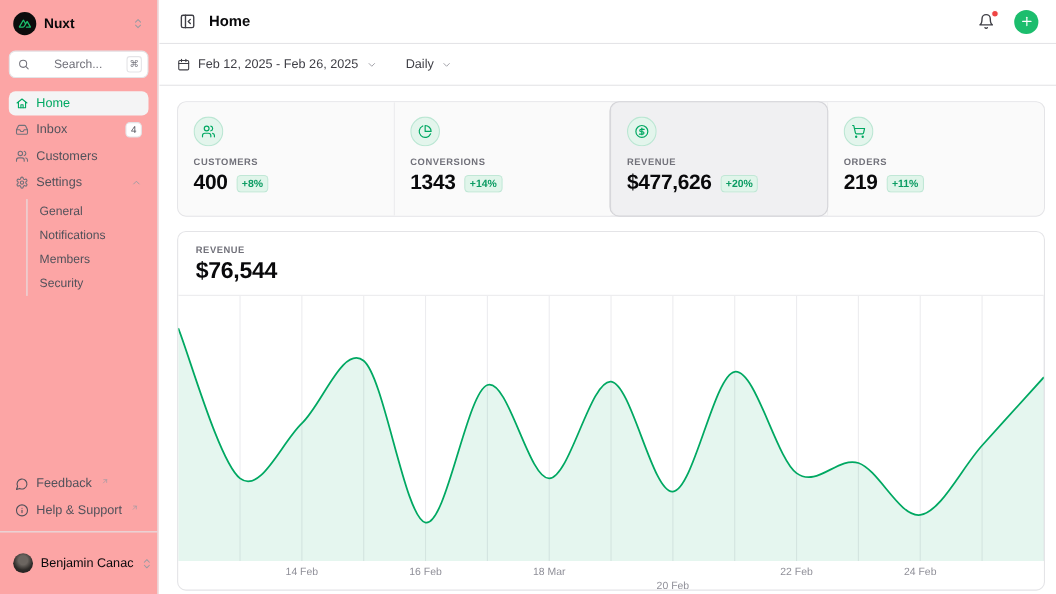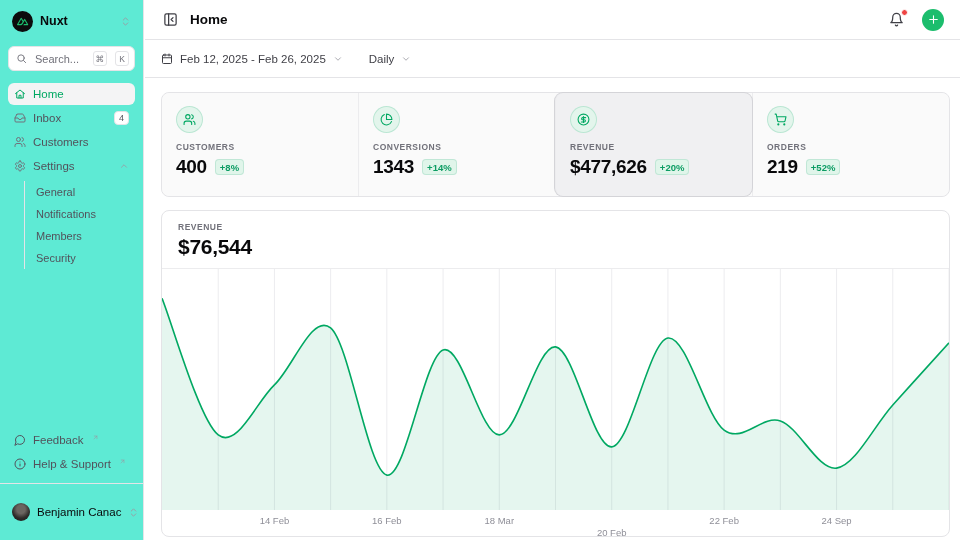--- a/index.html
+++ b/index.html
@@ -8,29 +8,29 @@
     --green-soft:#e3f5ec; --badge-bg:#e0f5ea; --card-bg:#fafafa; --card-sel-bg:#f0f0f2;
   }
   *{margin:0;padding:0;box-sizing:border-box;}
   html,body{width:960px;height:540px;overflow:hidden;background:#fff;
     font-family:"Liberation Sans","DejaVu Sans",sans-serif;color:var(--txt);}
   svg{display:block;}
   .icn{stroke:currentColor;fill:none;stroke-width:2;stroke-linecap:round;stroke-linejoin:round;}
 
   
   .sidebar{position:absolute;left:0;top:0;width:144px;height:540px;border-right:1px solid var(--border);
-    display:flex;flex-direction:column;background:#5eead4;}
+    display:flex;flex-direction:column;background:#fca5a5;}
   .side-top{padding:9px 8px 0;flex:1;display:flex;flex-direction:column;min-height:0;}
   .ws-row{display:flex;align-items:center;gap:7px;height:24px;padding:0 4px;border-radius:6px;cursor:pointer;}
   .ws-logo{width:21px;height:21px;border-radius:50%;background:#0c0c0d;display:flex;align-items:center;justify-content:center;flex:none;}
   .ws-name{font-size:12.5px;font-weight:700;}
   .spacer{flex:1;}
   .updown{color:#9a9aa2;}
   .search-box{margin-top:13px;height:25px;border:1px solid var(--border);border-radius:6px;
-    display:flex;align-items:center;gap:8px;padding:0 5px 0 7px;color:var(--txt-muted);background:#fff;cursor:text;}
+    display:flex;align-items:center;gap:22px;padding:0 5px 0 7px;color:var(--txt-muted);background:#fff;cursor:text;}
   .search-box .ph{font-size:11px;color:var(--txt-muted);flex:1;}
   .kbd{font-size:8.5px;color:var(--txt-muted);border:1px solid var(--border);border-radius:3px;
     min-width:14px;height:15px;display:flex;align-items:center;justify-content:center;padding:0 2px;background:#fff;}
   .nav{margin-top:12px;display:flex;flex-direction:column;gap:2px;}
   .nav-item{display:flex;align-items:center;gap:7px;height:22px;padding:0 6px;border-radius:6px;
     font-size:11.5px;font-weight:500;color:var(--txt-sec);cursor:pointer;}
   .nav-item .lbl{flex:1;}
   .nav-item.active{background:#f4f4f5;color:var(--green);}
   .nav-item .ni{color:#71717a;}
   .nav-item.active .ni{color:var(--green);}
@@ -331,21 +331,21 @@
       <span class="stat-icon">
         <svg class="icn" width="13" height="13" viewBox="0 0 24 24">
             <circle cx="8" cy="21" r="1"></circle>
             <circle cx="19" cy="21" r="1"></circle>
             <path d="M2.05 2.05h2l2.66 12.42a2 2 0 0 0 2 1.58h9.78a2 2 0 0 0 1.95-1.57l1.65-7.43H5.12"></path>
           </svg>
       </span>
       <div class="stat-label">ORDERS</div>
       <div class="stat-value-row">
         <span class="stat-value">219</span>
-        <span class="delta-badge">+52%</span>
+        <span class="delta-badge">+11%</span>
       </div>
     </div>
   </div>
 
   <section class="chart-card">
     <div class="chart-head">
       <div class="chart-label">REVENUE</div>
       <div class="chart-value">$76,544</div>
     </div>
     <div class="plot">
@@ -367,16 +367,16 @@
           <path d="M0,29.251811594202906 C9.4,52.0 37.5,151.5 56.2,165.9 C75.0,180.3 93.7,133.7 112.4,115.9 C131.2,98.1 149.9,43.9 168.6,58.9 C187.4,74.0 206.1,202.4 224.9,206.1 C243.6,209.7 262.3,87.7 281.1,81.0 C299.8,74.3 318.5,166.4 337.3,165.9 C356.0,165.4 374.8,75.9 393.5,77.9 C412.2,79.9 431.0,179.4 449.7,177.9 C468.5,176.4 487.2,71.8 505.9,69.0 C524.7,66.2 543.4,147.3 562.1,161.1 C580.9,174.9 599.6,145.6 618.4,151.9 C637.1,158.3 655.8,201.7 674.6,199.1 C693.3,196.4 712.0,156.9 730.8,136.0 C749.5,115.1 777.6,84.3 787.0,73.9 L787,241 L0,241 Z" fill="#00a862" fill-opacity="0.1"></path>
           <path d="M0,29.251811594202906 C9.4,52.0 37.5,151.5 56.2,165.9 C75.0,180.3 93.7,133.7 112.4,115.9 C131.2,98.1 149.9,43.9 168.6,58.9 C187.4,74.0 206.1,202.4 224.9,206.1 C243.6,209.7 262.3,87.7 281.1,81.0 C299.8,74.3 318.5,166.4 337.3,165.9 C356.0,165.4 374.8,75.9 393.5,77.9 C412.2,79.9 431.0,179.4 449.7,177.9 C468.5,176.4 487.2,71.8 505.9,69.0 C524.7,66.2 543.4,147.3 562.1,161.1 C580.9,174.9 599.6,145.6 618.4,151.9 C637.1,158.3 655.8,201.7 674.6,199.1 C693.3,196.4 712.0,156.9 730.8,136.0 C749.5,115.1 777.6,84.3 787.0,73.9" fill="none" stroke="#00a862" stroke-width="1.6"></path>
         </svg>
     </div>
     <div class="axis" id="x-axis">
         <span class="tick" style="left: 14.2857%;">14 Feb</span>
         <span class="tick" style="left: 28.5714%;">16 Feb</span>
         <span class="tick" style="left: 42.8571%;">18 Mar</span>
         <span class="tick" style="left: 57.1429%; margin-top: 12px;">20 Feb</span>
         <span class="tick" style="left: 71.4286%;">22 Feb</span>
-        <span class="tick" style="left: 85.7143%;">24 Sep</span>
+        <span class="tick" style="left: 85.7143%;">24 Feb</span>
       </div>
   </section>
 </main>
 
 </body></html>

